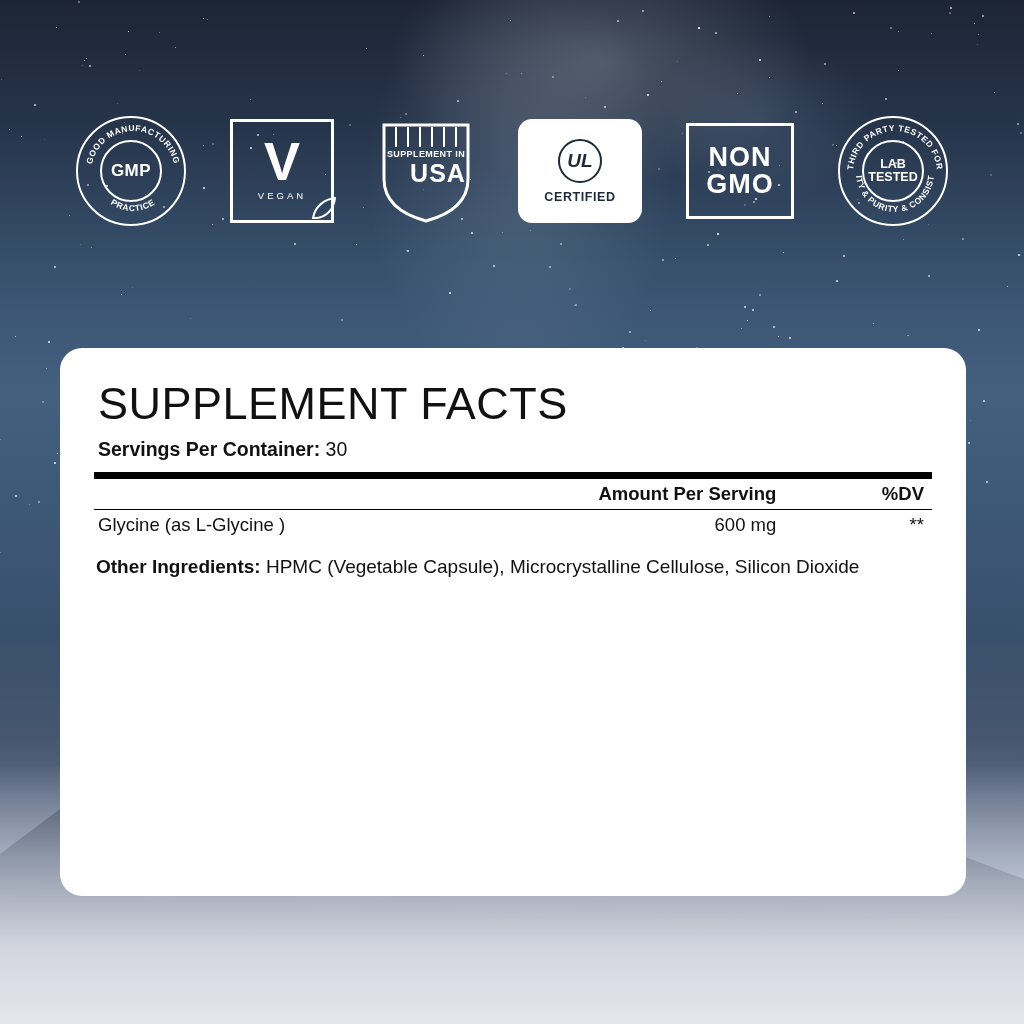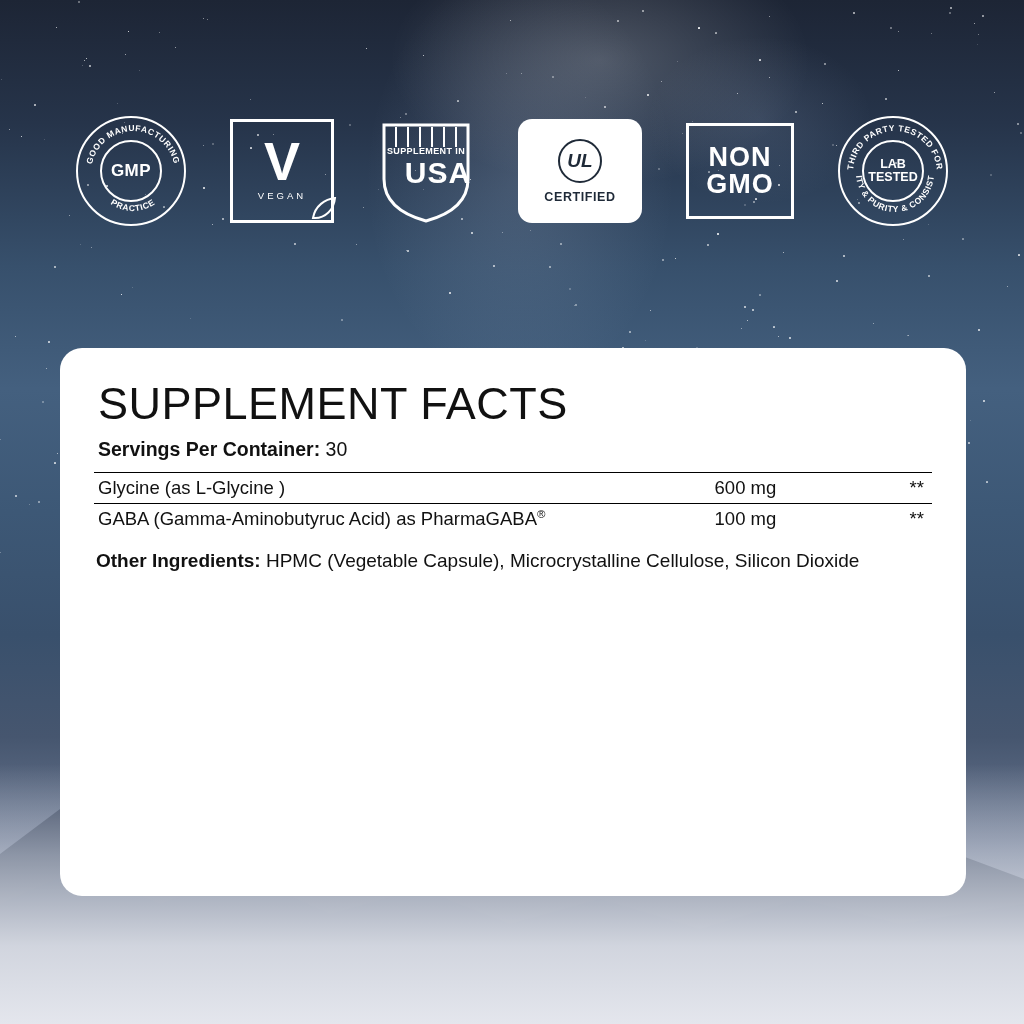--- a/index.html
+++ b/index.html
@@ -82,21 +82,21 @@
     position:absolute; right:-6px; bottom:-2px; width:28px; height:28px;
   }
 
   .badge-usa {
     width: 96px; height: 108px;
     display:flex; flex-direction:column; align-items:center; justify-content:center;
     position:relative; color:#fff;
   }
   .badge-usa .shield { position:absolute; left:0; top:0; width:96px; height:108px; }
   .badge-usa .t1 { font-size: 9px; font-weight:700; letter-spacing:.4px; position:relative; margin-top:-6px;}
-  .badge-usa .t2 { font-size: 30px; font-weight:700; letter-spacing:1px; position:relative;margin-left:24px; }
+  .badge-usa .t2 { font-size: 25px; font-weight:700; letter-spacing:1px; position:relative;margin-left:24px; }
 
   .badge-ul {
     width: 124px; height: 104px; background:#fff; border-radius: 14px;
     display:flex; flex-direction:column; align-items:center; justify-content:center;
     color:#1f2a38;
   }
   .badge-ul .circle {
     width: 44px; height: 44px; border-radius:50%; border:2.5px solid #1f2a38;
     display:flex; align-items:center; justify-content:center;
     font-size: 19px; font-weight:700; font-style: italic;
@@ -490,34 +490,34 @@
 <div class="panel">
   <div class="sf-title">SUPPLEMENT FACTS</div>
 
   <div class="sf-serv">
     <b>Servings Per Container:</b>
     <span>30</span>
   </div>
 
   <table class="facts">
     <tbody>
+        <tr class="hdr">
+      <td class="col-name rule-thick"></td>
+      <td class="col-amt rule-thick">Amount Per Serving</td>
+      <td class="col-dv rule-thick">%DV</td>
+    </tr>
 
 
     <tr>
       <td class="col-name rule-thin">Glycine (as L-Glycine )</td>
       <td class="col-amt rule-thin">600 mg</td>
       <td class="col-dv rule-thin">**</td>
     </tr>
 
 
-    <tr>
-      <td class="col-name rule-thin"><span>GABA (Gamma-Aminobutyruc Acid) as PharmaGABA</span><sup>®</sup></td>
-      <td class="col-amt rule-thin">100 mg</td>
-      <td class="col-dv rule-thin">**</td>
-    </tr>
 
   </tbody>
     </table>
 
   <div class="other">
     <b>Other Ingredients:</b>
     <span>HPMC (Vegetable Capsule), Microcrystalline Cellulose, Silicon Dioxide</span>
   </div>
 
 </div>

